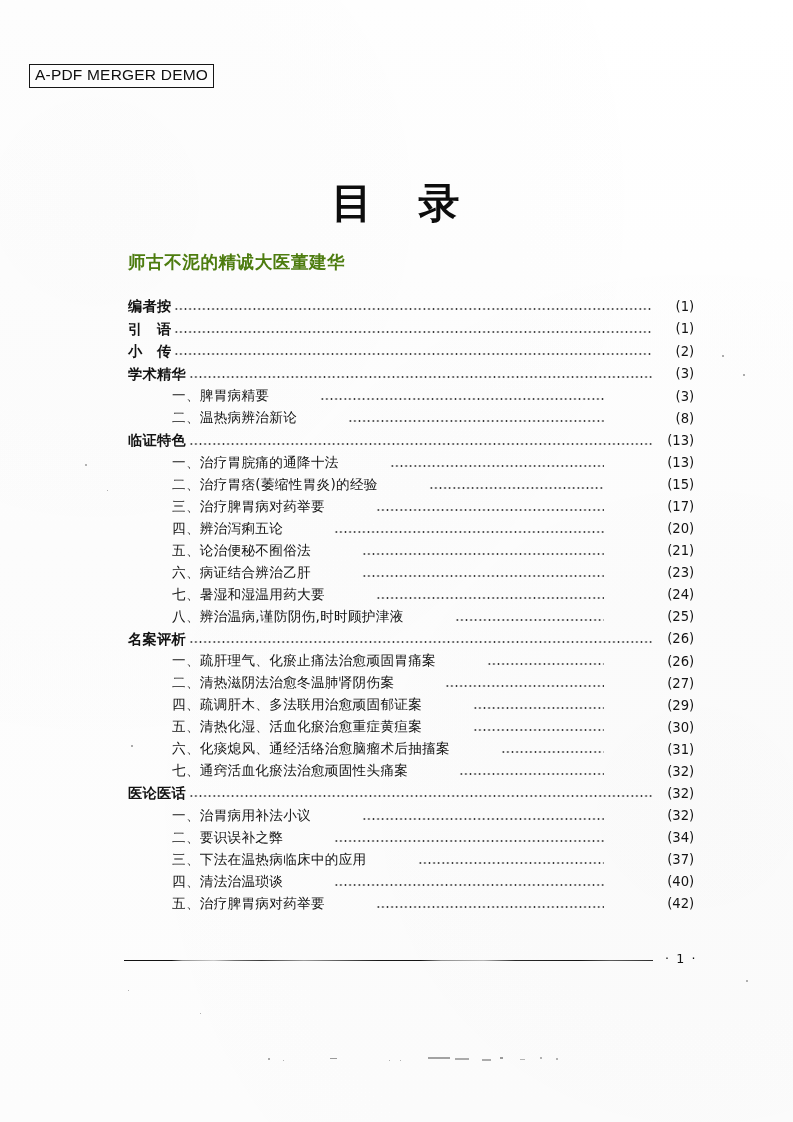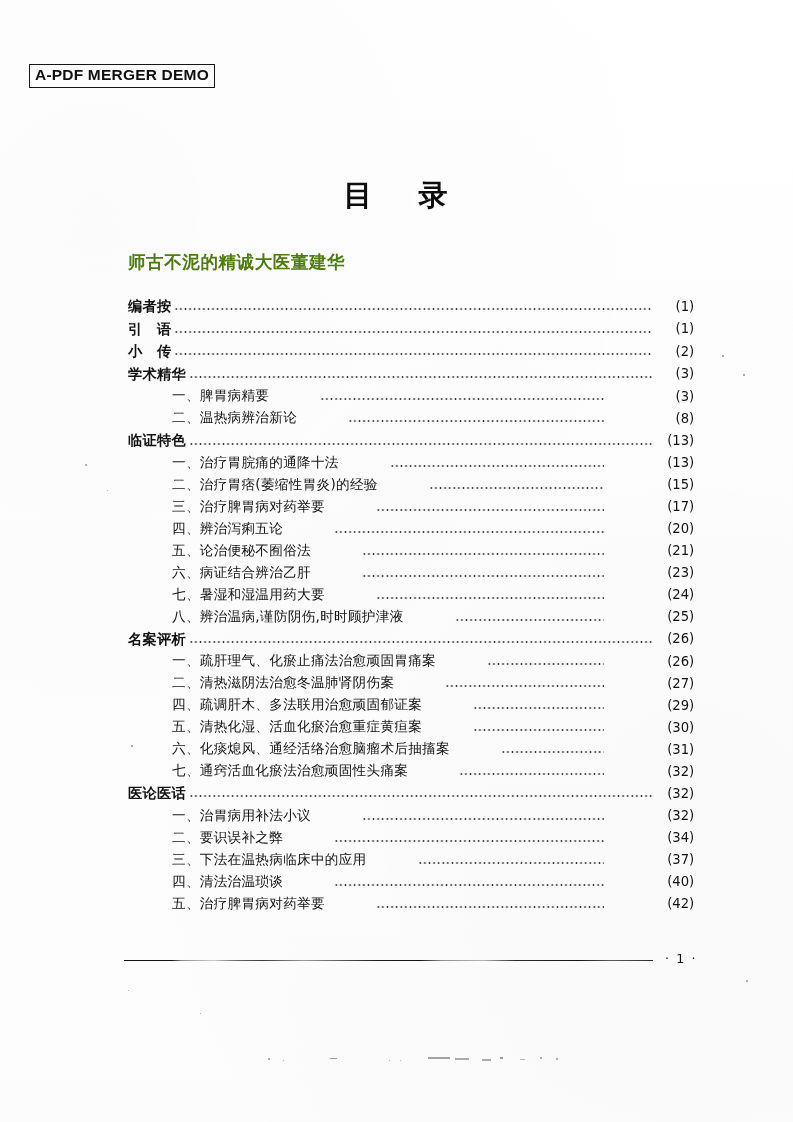--- a/index.html
+++ b/index.html
@@ -40,36 +40,36 @@
 
   
   .watermark {
     position: absolute;
     left: 29px;
     top: 64px;
     border: 1.6px solid #161616;
     padding: 2px 5px 3px 5px;
     font-family: "Liberation Sans", sans-serif;
     font-size: 15.5px;
-    font-weight: 700;
+    font-weight: 400;
     letter-spacing: .2px;
     color: #101010;
     line-height: 1.08;
     white-space: nowrap;
   }
 
   
   .doc-title {
     position: absolute;
     left: 0;
     right: 0;
     top: 176px;
     text-align: center;
     font-family: "DejaVu Serif", "Liberation Serif", serif;
-    font-size: 29px;
+    font-size: 41px;
     font-weight: 700;
     letter-spacing: 2px;
     color: #0d0d0d;
   }
   .doc-title .gap { display: inline-block; width: 44px; }
 
   
   .toc {
     position: absolute;
     left: 128px;

